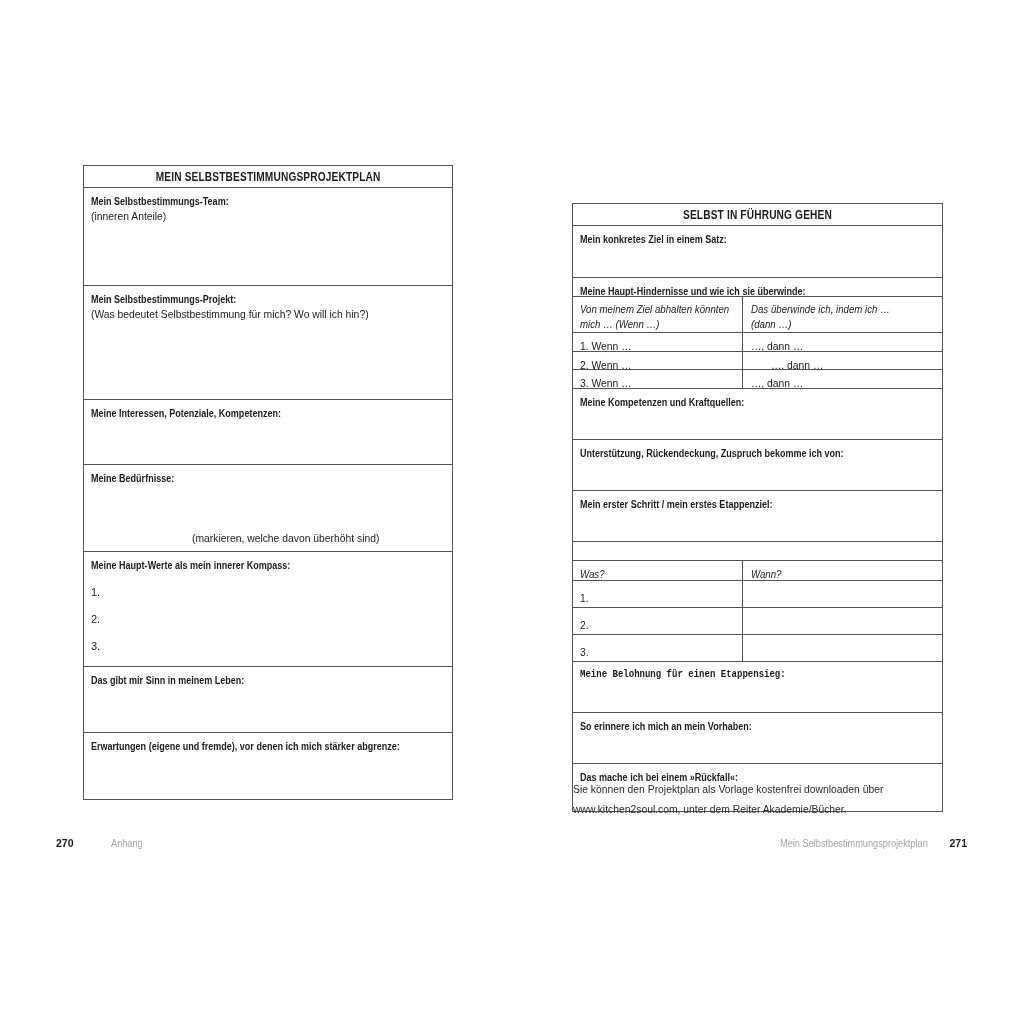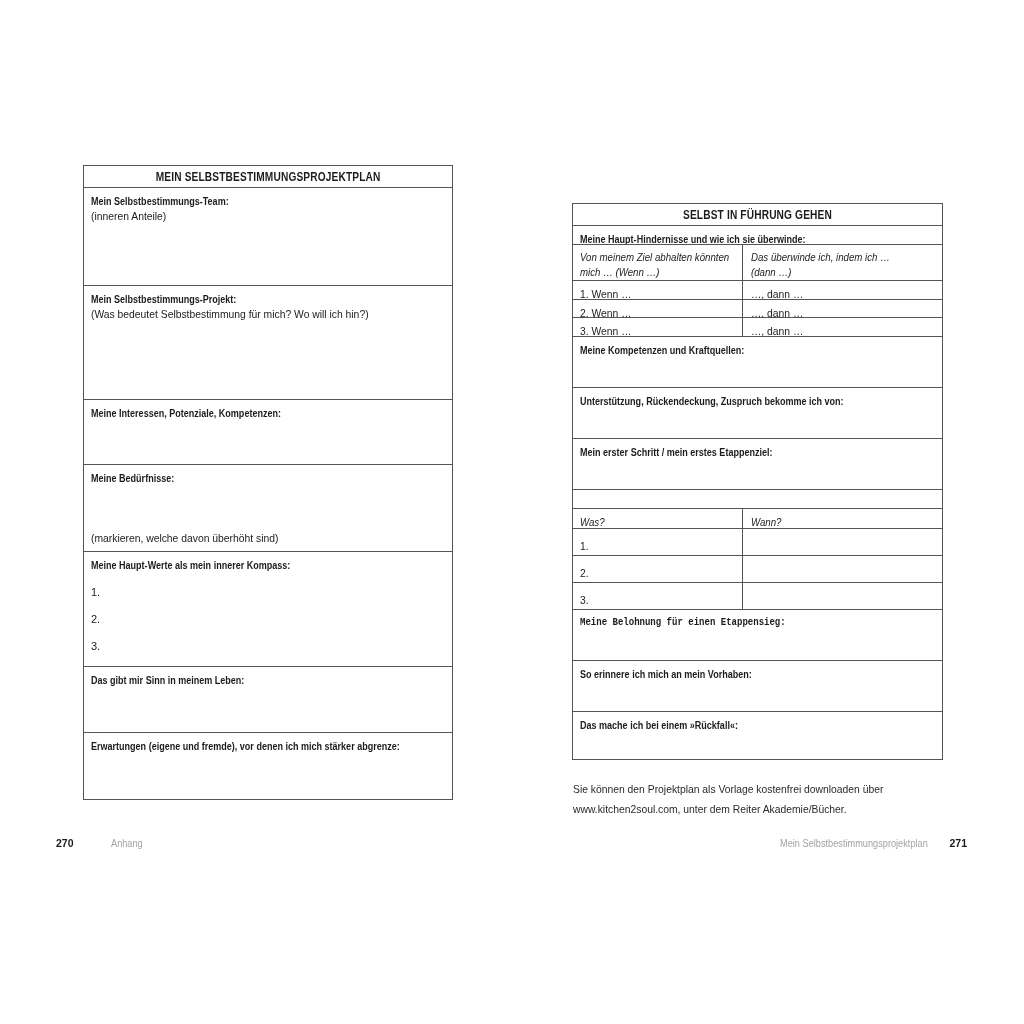--- a/index.html
+++ b/index.html
@@ -26,21 +26,21 @@
   }
   .cond{display:inline-block;white-space:nowrap;transform-origin:0 50%;}
   .title-text{
     font-weight:700;font-size:13px;letter-spacing:0.2px;
     transform:scaleX(0.78);transform-origin:50% 50%;
   }
   .label{font-weight:700;font-size:11px;transform:scaleX(0.82);}
   .note{font-size:11px;transform:scaleX(0.94);}
   .italic{font-style:italic;font-size:11px;transform:scaleX(0.88);}
   .line{line-height:15px;height:15px;}
-  .flexcol{display:flex;flex-direction:column;}
+  .flexcol{display:flex;flex-direction:row;}
   .push-bottom{margin-top:auto;padding-bottom:7px;}
   .werte-item{font-size:11px;line-height:11px;margin-top:16px;}
   .row2{display:flex;padding:0;}
   .c1{
     width:170px;box-sizing:border-box;border-right:1px solid var(--border);
     padding:3px 6px 0 7px;
   }
   .c2{flex:1;padding:3px 6px 0 8px;}
   .plain{font-size:11px;transform:scaleX(0.94);}
   .dl-note{
@@ -96,41 +96,44 @@
     <div class="sec" style="height:67px;">
       <div class="line"><span class="cond label">Erwartungen (eigene und fremde), vor denen ich mich stärker abgrenze:</span></div>
     </div>
   </section>
 
   <section class="page-box" style="left:572px;top:157px;width:369px;margin-top:46px;">
     <div class="sec first titlebar" style="height:21px;">
       <span class="title-text">SELBST IN FÜHRUNG GEHEN</span>
     </div>
 
+    <div class="sec" style="height:52px;">
+      <div class="line"><span class="cond label">Mein konkretes Ziel in einem Satz:</span></div>
+    </div>
 
     <div class="sec" style="height:19px;padding-top:3px;">
       <span class="cond label">Meine Haupt-Hindernisse und wie ich sie überwinde:</span>
     </div>
 
     <div class="sec row2" style="height:36px;">
       <div class="c1">
         <div class="line"><span class="cond italic">Von meinem Ziel abhalten könnten</span></div>
         <div class="line"><span class="cond italic">mich … (Wenn …)</span></div>
       </div>
       <div class="c2">
         <div class="line"><span class="cond italic">Das überwinde ich, indem ich …</span></div>
         <div class="line"><span class="cond italic">(dann …)</span></div>
       </div>
     </div>
 
     <div class="sec row2" style="height:19px;">
       <div class="c1"><span class="cond plain">1. Wenn …</span></div>
       <div class="c2"><span class="cond plain">…, dann …</span></div>
     </div>
-    <div class="sec row2" style="height:18px;">
+    <div class="sec row2" style="height:18px;gap:20px;">
       <div class="c1"><span class="cond plain">2. Wenn …</span></div>
       <div class="c2"><span class="cond plain">…, dann …</span></div>
     </div>
     <div class="sec row2" style="height:19px;">
       <div class="c1"><span class="cond plain">3. Wenn …</span></div>
       <div class="c2"><span class="cond plain">…, dann …</span></div>
     </div>
 
     <div class="sec" style="height:51px;">
       <div class="line"><span class="cond label">Meine Kompetenzen und Kraftquellen:</span></div>

